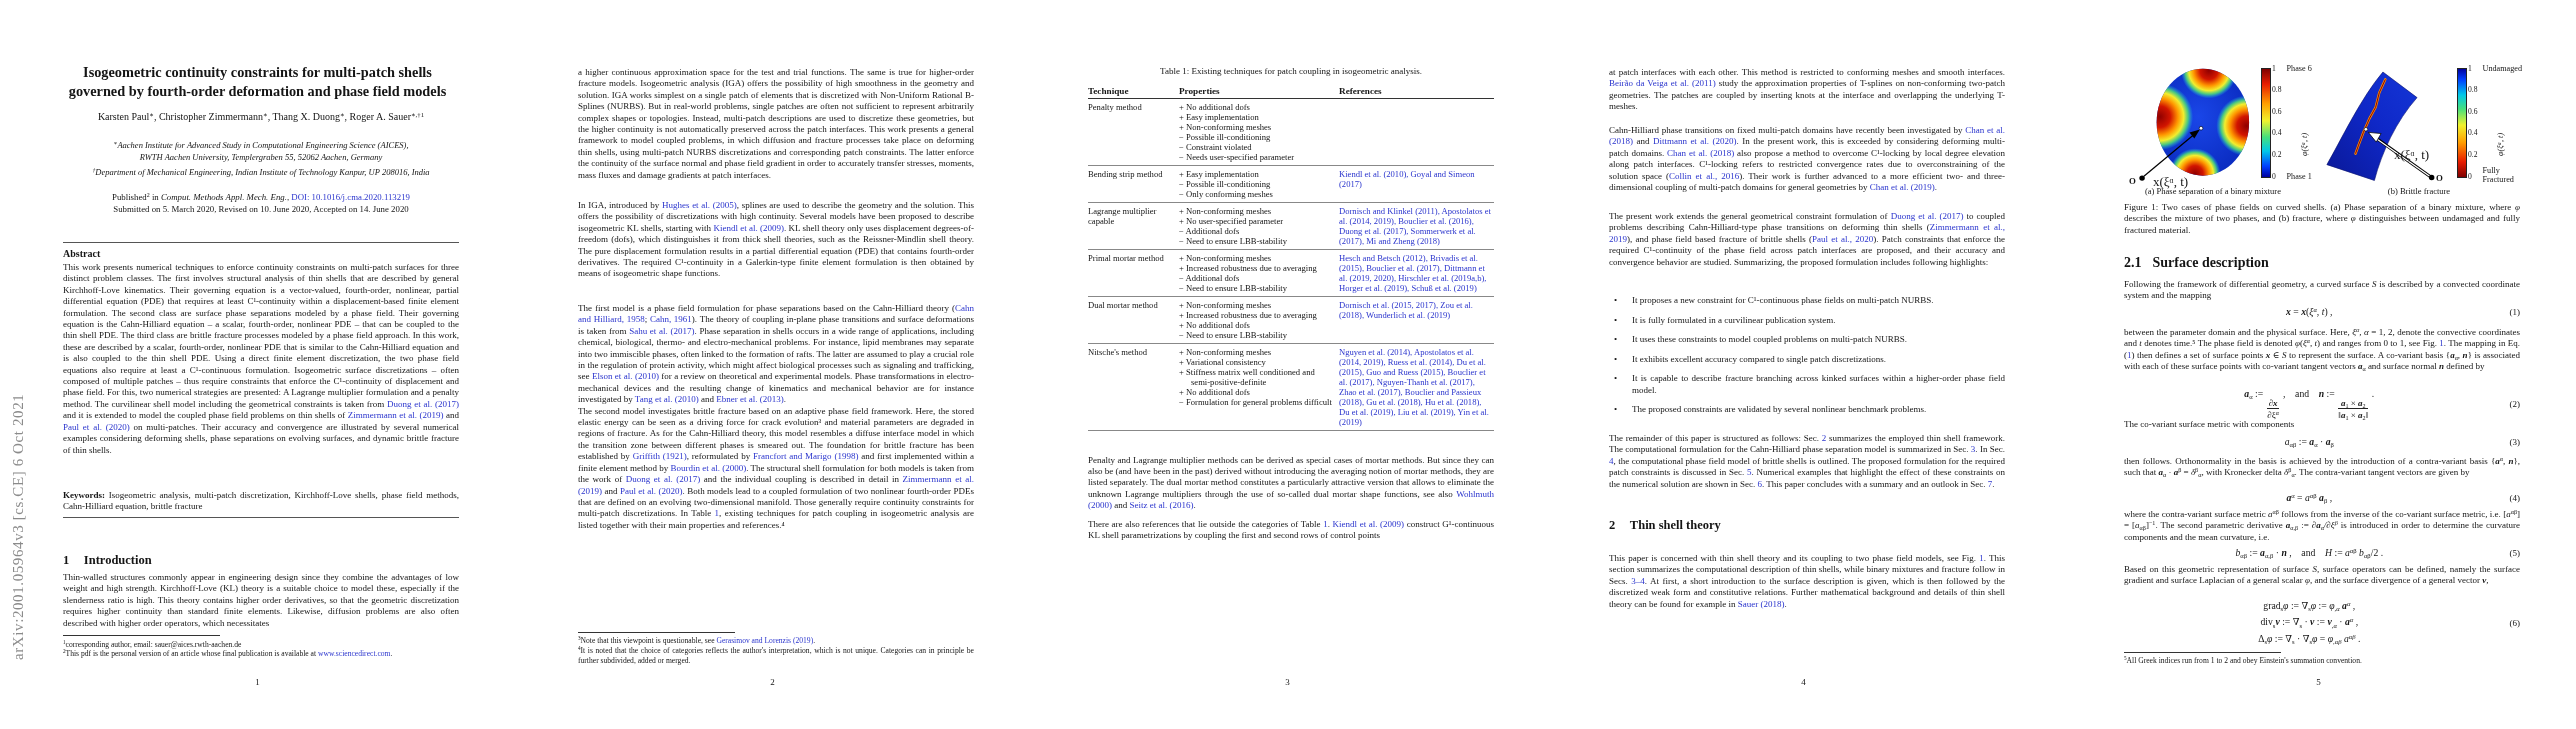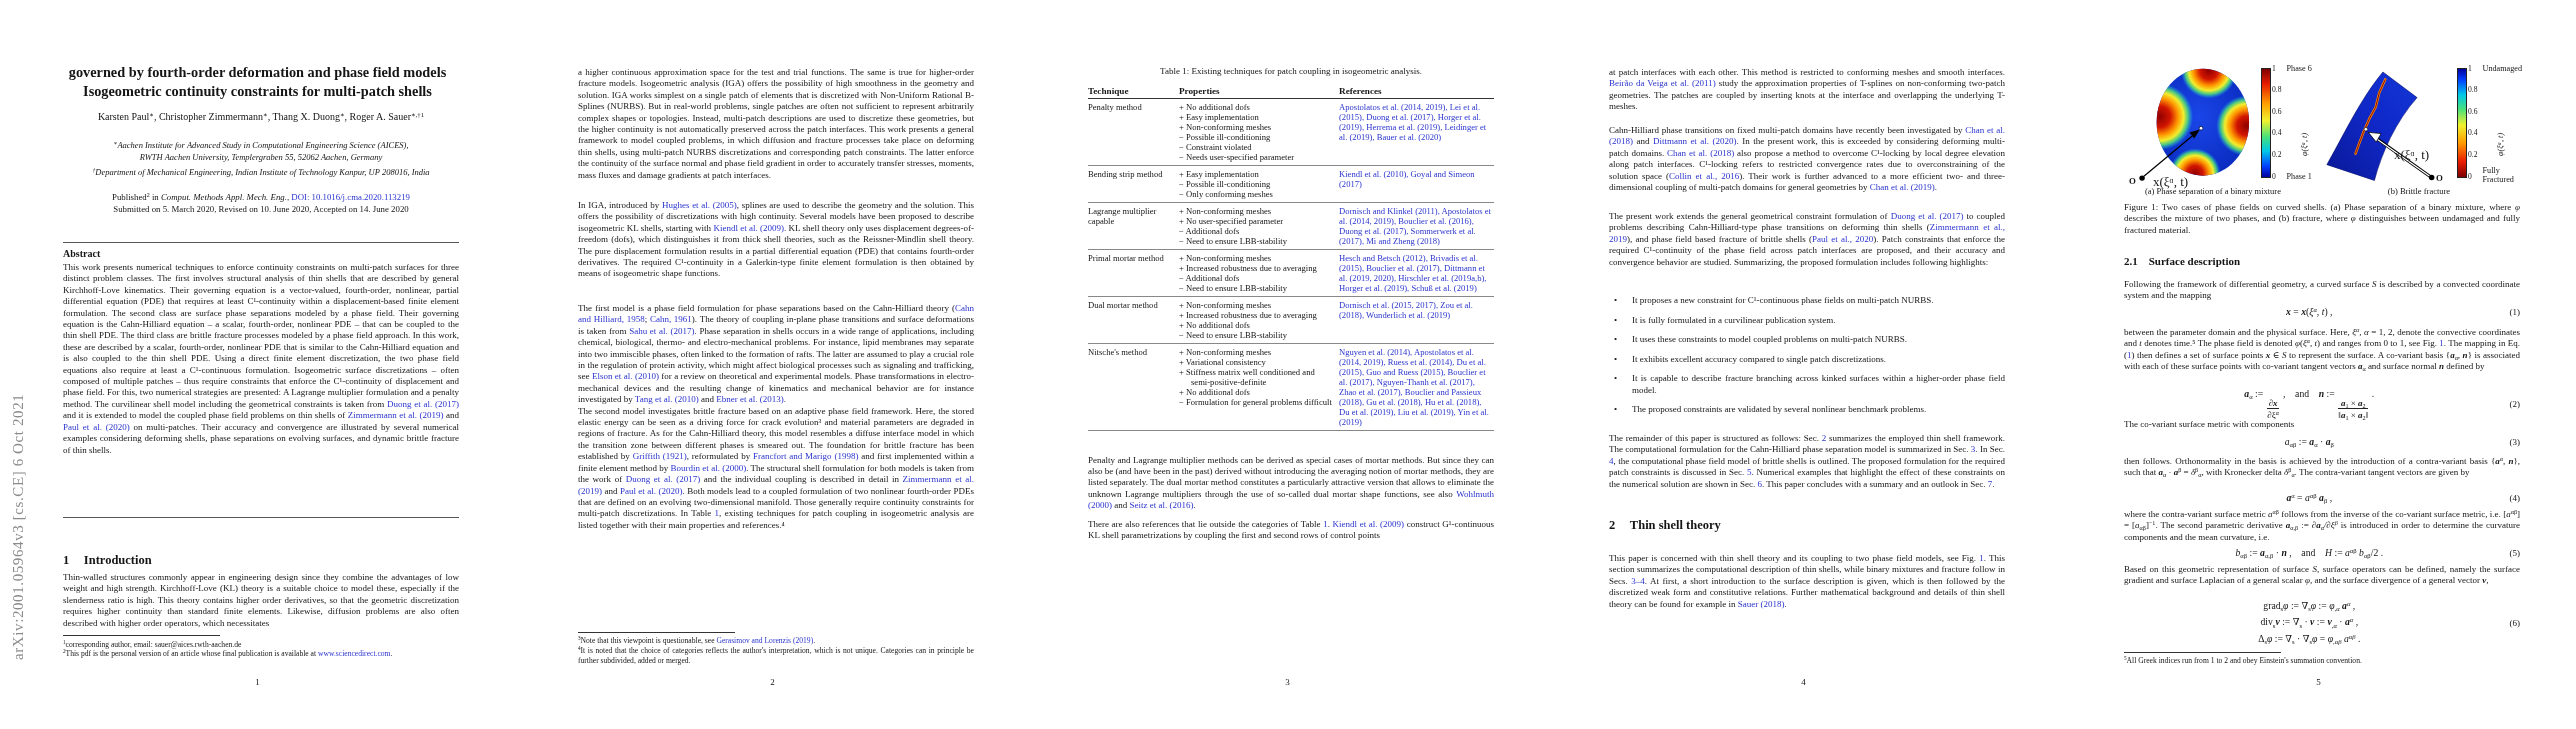--- a/index.html
+++ b/index.html
@@ -19,21 +19,21 @@
   .pagenum{position:absolute;left:0;width:515px;text-align:center;font-size:9px}
   .arxiv{position:absolute;left:9.7px;top:660px;transform:rotate(-90deg);transform-origin:0 0;
          font-size:15px;color:#8b8b8b;white-space:nowrap;letter-spacing:0.6px}
   .title{font-size:14.3px;font-weight:bold;text-align:center;line-height:19px}
   .authors{font-size:10px;text-align:center}
   .affil{font-size:8.5px;font-style:italic;text-align:center;line-height:12px}
   .pub{font-size:8.8px;text-align:center;line-height:12px}
   .abshead{font-size:10px;font-weight:bold}
   .sechead{font-size:12.5px;font-weight:bold}
   .sechead .num{margin-right:14.6px}
-  .subsechead{font-size:11px;font-weight:bold}
+  .subsechead{font-size:14px;font-weight:bold}
   .subsechead .num{margin-right:11px}
   .eq-row{position:absolute;left:63px;width:396px;display:flex;align-items:center;font-size:9.7px}
   .eq-body{flex:1;text-align:center}
   .eq-col{flex:1;text-align:center;line-height:16.4px}
   .eq-tag{width:25.5px;text-align:right;font-size:9px}
   .frac{display:inline-flex;flex-direction:column;vertical-align:-0.95em;text-align:center;margin:0 1.2px;line-height:1.12;font-size:9px}
   .frac .num{border-bottom:0.6px solid #222;padding:0 1.8px 0.6px}
   .frac .den{padding-top:0.6px}
   .tblcap{position:absolute;left:63px;width:396px;text-align:center;font-size:9px}
   .tbl{position:absolute;left:58px;width:406px;font-size:8.6px;line-height:10px}
@@ -59,34 +59,35 @@
   .cbaxis{position:absolute;left:39px;top:92px;transform:rotate(-90deg);transform-origin:0 0;
           font-size:8.2px;font-style:italic;white-space:nowrap}
   svg{position:absolute}
 </style>
 </head>
 <body>
 
 <div class="page" id="page1">
   <div class="arxiv">arXiv:2001.05964v3  [cs.CE]  6 Oct 2021</div>
   <div class="blk title" style="top:63px;left:39px;width:437px">
+    <div>Isogeometric continuity constraints for multi-patch shells</div>
     <div>governed by fourth-order deformation and phase field models</div>
-    <div>Isogeometric continuity constraints for multi-patch shells</div>
   </div>
   <div class="blk authors" style="top:111px"><span>Karsten Paul</span><span class="sup">∗</span><span>, Christopher Zimmermann</span><span class="sup">∗</span><span>, Thang X. Duong</span><span class="sup">∗</span><span>, Roger A. Sauer</span><span class="sup">∗,†1</span></div>
   <div class="blk affil" style="top:139px">
     <div><span class="sup">∗</span><span class="it">Aachen Institute for Advanced Study in Computational Engineering Science (AICES),</span></div>
     <div><span class="it">RWTH Aachen University, Templergraben 55, 52062 Aachen, Germany</span></div>
   </div>
   <div class="blk affil" style="top:166px"><span class="sup">†</span><span class="it">Department of Mechanical Engineering, Indian Institute of Technology Kanpur, UP 208016, India</span></div>
   <div class="blk pub" style="top:191px"><span>Published</span><span class="sup">2</span><span> in </span><span class="it">Comput. Methods Appl. Mech. Eng.</span><span>, </span><span class="lnk">DOI: 10.1016/j.cma.2020.113219</span></div>
   <div class="blk pub" style="top:203px">Submitted on 5. March 2020, Revised on 10. June 2020, Accepted on 14. June 2020</div>
   <div class="rule" style="top:242px"></div>
   <div class="blk abshead" style="top:248px">Abstract</div>
   <div class="blk just" style="top:262px"><span>This work presents numerical techniques to enforce continuity constraints on multi-patch surfaces for three distinct problem classes. The first involves structural analysis of thin shells that are described by general Kirchhoff-Love kinematics. Their governing equation is a vector-valued, fourth-order, nonlinear, partial differential equation (PDE) that requires at least C¹-continuity within a displacement-based finite element formulation. The second class are surface phase separations modeled by a phase field. Their governing equation is the Cahn-Hilliard equation – a scalar, fourth-order, nonlinear PDE – that can be coupled to the thin shell PDE. The third class are brittle fracture processes modeled by a phase field approach. In this work, these are described by a scalar, fourth-order, nonlinear PDE that is similar to the Cahn-Hilliard equation and is also coupled to the thin shell PDE. Using a direct finite element discretization, the two phase field equations also require at least a C¹-continuous formulation. Isogeometric surface discretizations – often composed of multiple patches – thus require constraints that enforce the C¹-continuity of displacement and phase field. For this, two numerical strategies are presented: A Lagrange multiplier formulation and a penalty method. The curvilinear shell model including the geometrical constraints is taken from </span><span class="lnk">Duong et al. (2017)</span><span> and it is extended to model the coupled phase field problems on thin shells of </span><span class="lnk">Zimmermann et al. (2019)</span><span> and </span><span class="lnk">Paul et al. (2020)</span><span> on multi-patches. Their accuracy and convergence are illustrated by several numerical examples considering deforming shells, phase separations on evolving surfaces, and dynamic brittle fracture of thin shells.</span></div>
+  <div class="blk just" style="top:490px"><span class="bd">Keywords: </span><span>Isogeometric analysis, multi-patch discretization, Kirchhoff-Love shells, phase field methods, Cahn-Hilliard equation, brittle fracture</span></div>
   <div class="rule" style="top:517px;height:0.9px"></div>
   <div class="blk sechead" style="top:553px">
     <span class="num">1</span><span>Introduction</span>
   </div>
   <div class="blk just" style="top:572px">Thin-walled structures commonly appear in engineering design since they combine the advantages of low weight and high strength. Kirchhoff-Love (KL) theory is a suitable choice to model these, especially if the slenderness ratio is high. This theory contains higher order derivatives, so that the geometric discretization requires higher continuity than standard finite elements. Likewise, diffusion problems are also often described with higher order operators, which necessitates</div>
   <div class="fnrule" style="top:635px"></div>
   <div class="blk fn" style="top:640px"><span class="sup">1</span><span>corresponding author, email: sauer@aices.rwth-aachen.de</span></div>
   <div class="blk fn" style="top:649px"><span class="sup">2</span><span>This pdf is the personal version of an article whose final publication is available at </span><span class="lnk">www.sciencedirect.com</span><span>.</span></div>
   <div class="pagenum" style="top:677px">1</div>
 </div>
@@ -115,21 +116,20 @@
     <div class="tr">
       <div class="cell-tech">Penalty method</div>
       <div class="cell-props">
           <div class="prop-line">+ No additional dofs</div>
           <div class="prop-line">+ Easy implementation</div>
           <div class="prop-line">+ Non-conforming meshes</div>
           <div class="prop-line">− Possible ill-conditioning</div>
           <div class="prop-line">− Constraint violated</div>
           <div class="prop-line">− Needs user-specified parameter</div>
         </div>
-      <div class="refs">Apostolatos et al. (2014, 2019), Lei et al. (2015), Duong et al. (2017), Horger et al. (2019), Herrema et al. (2019), Leidinger et al. (2019), Bauer et al. (2020)</div>
     </div>
     <div class="tr">
       <div class="cell-tech">Bending strip method</div>
       <div class="cell-props">
           <div class="prop-line">+ Easy implementation</div>
           <div class="prop-line">− Possible ill-conditioning</div>
           <div class="prop-line">− Only conforming meshes</div>
         </div>
       <div class="refs">Kiendl et al. (2010), Goyal and Simeon (2017)</div>
     </div>

